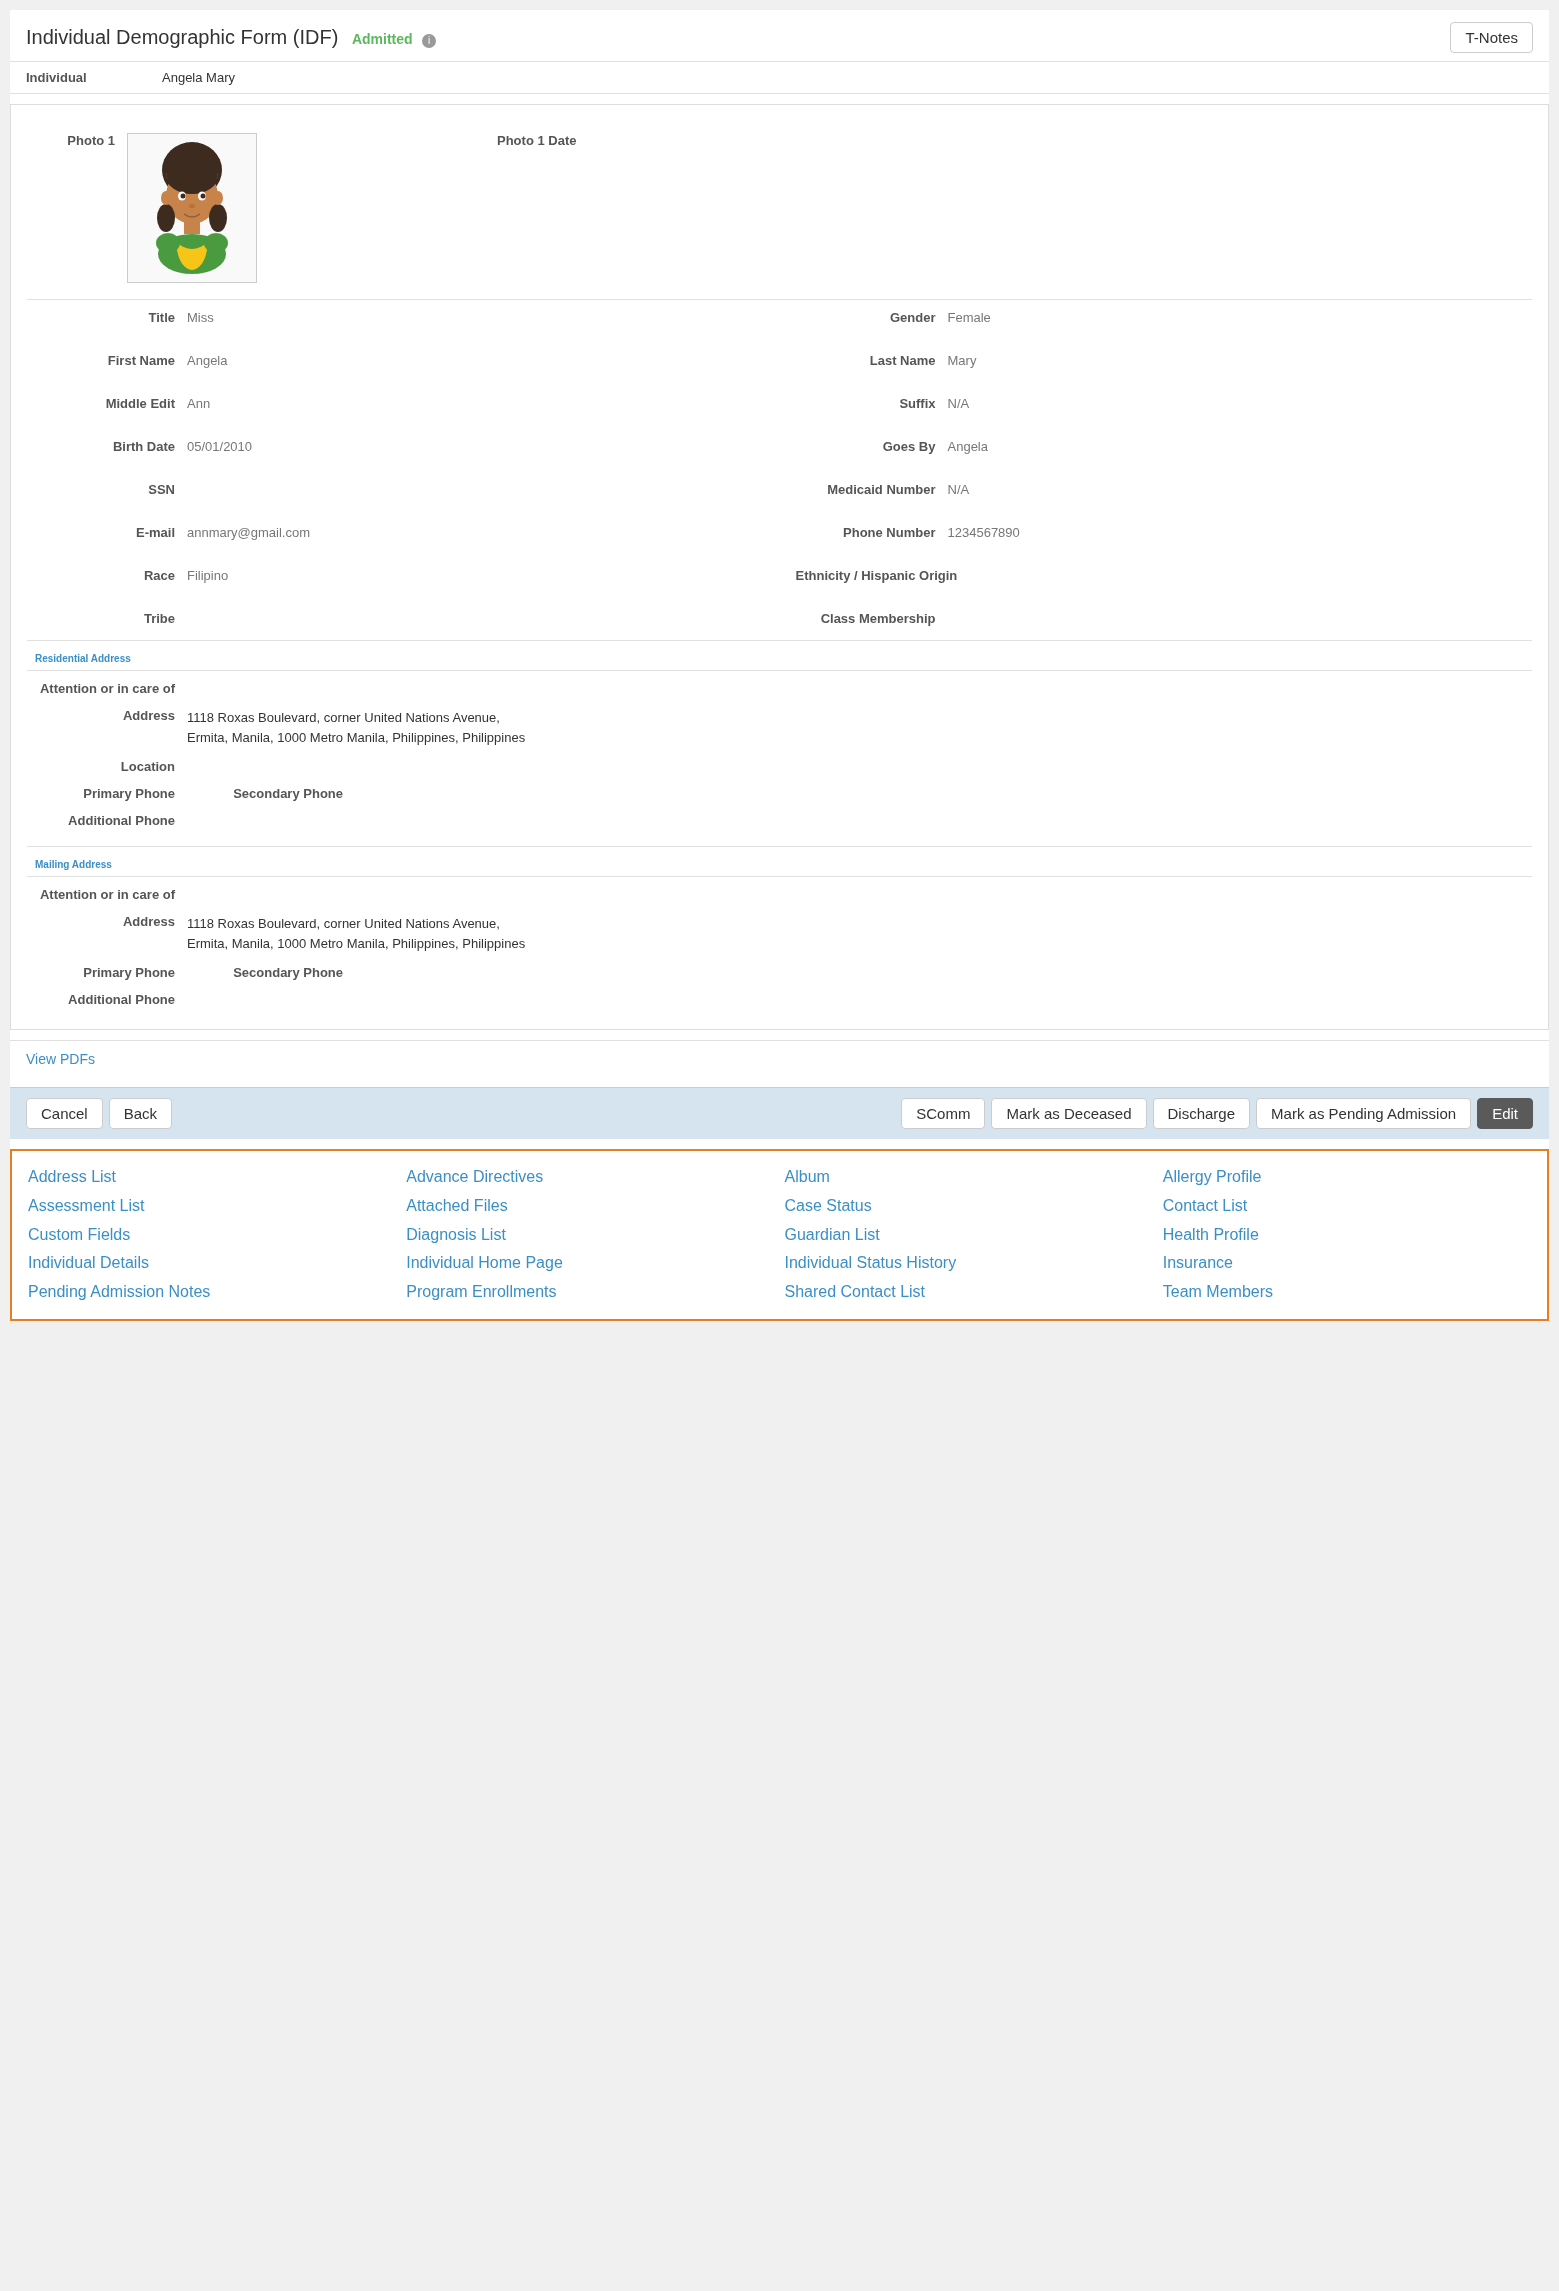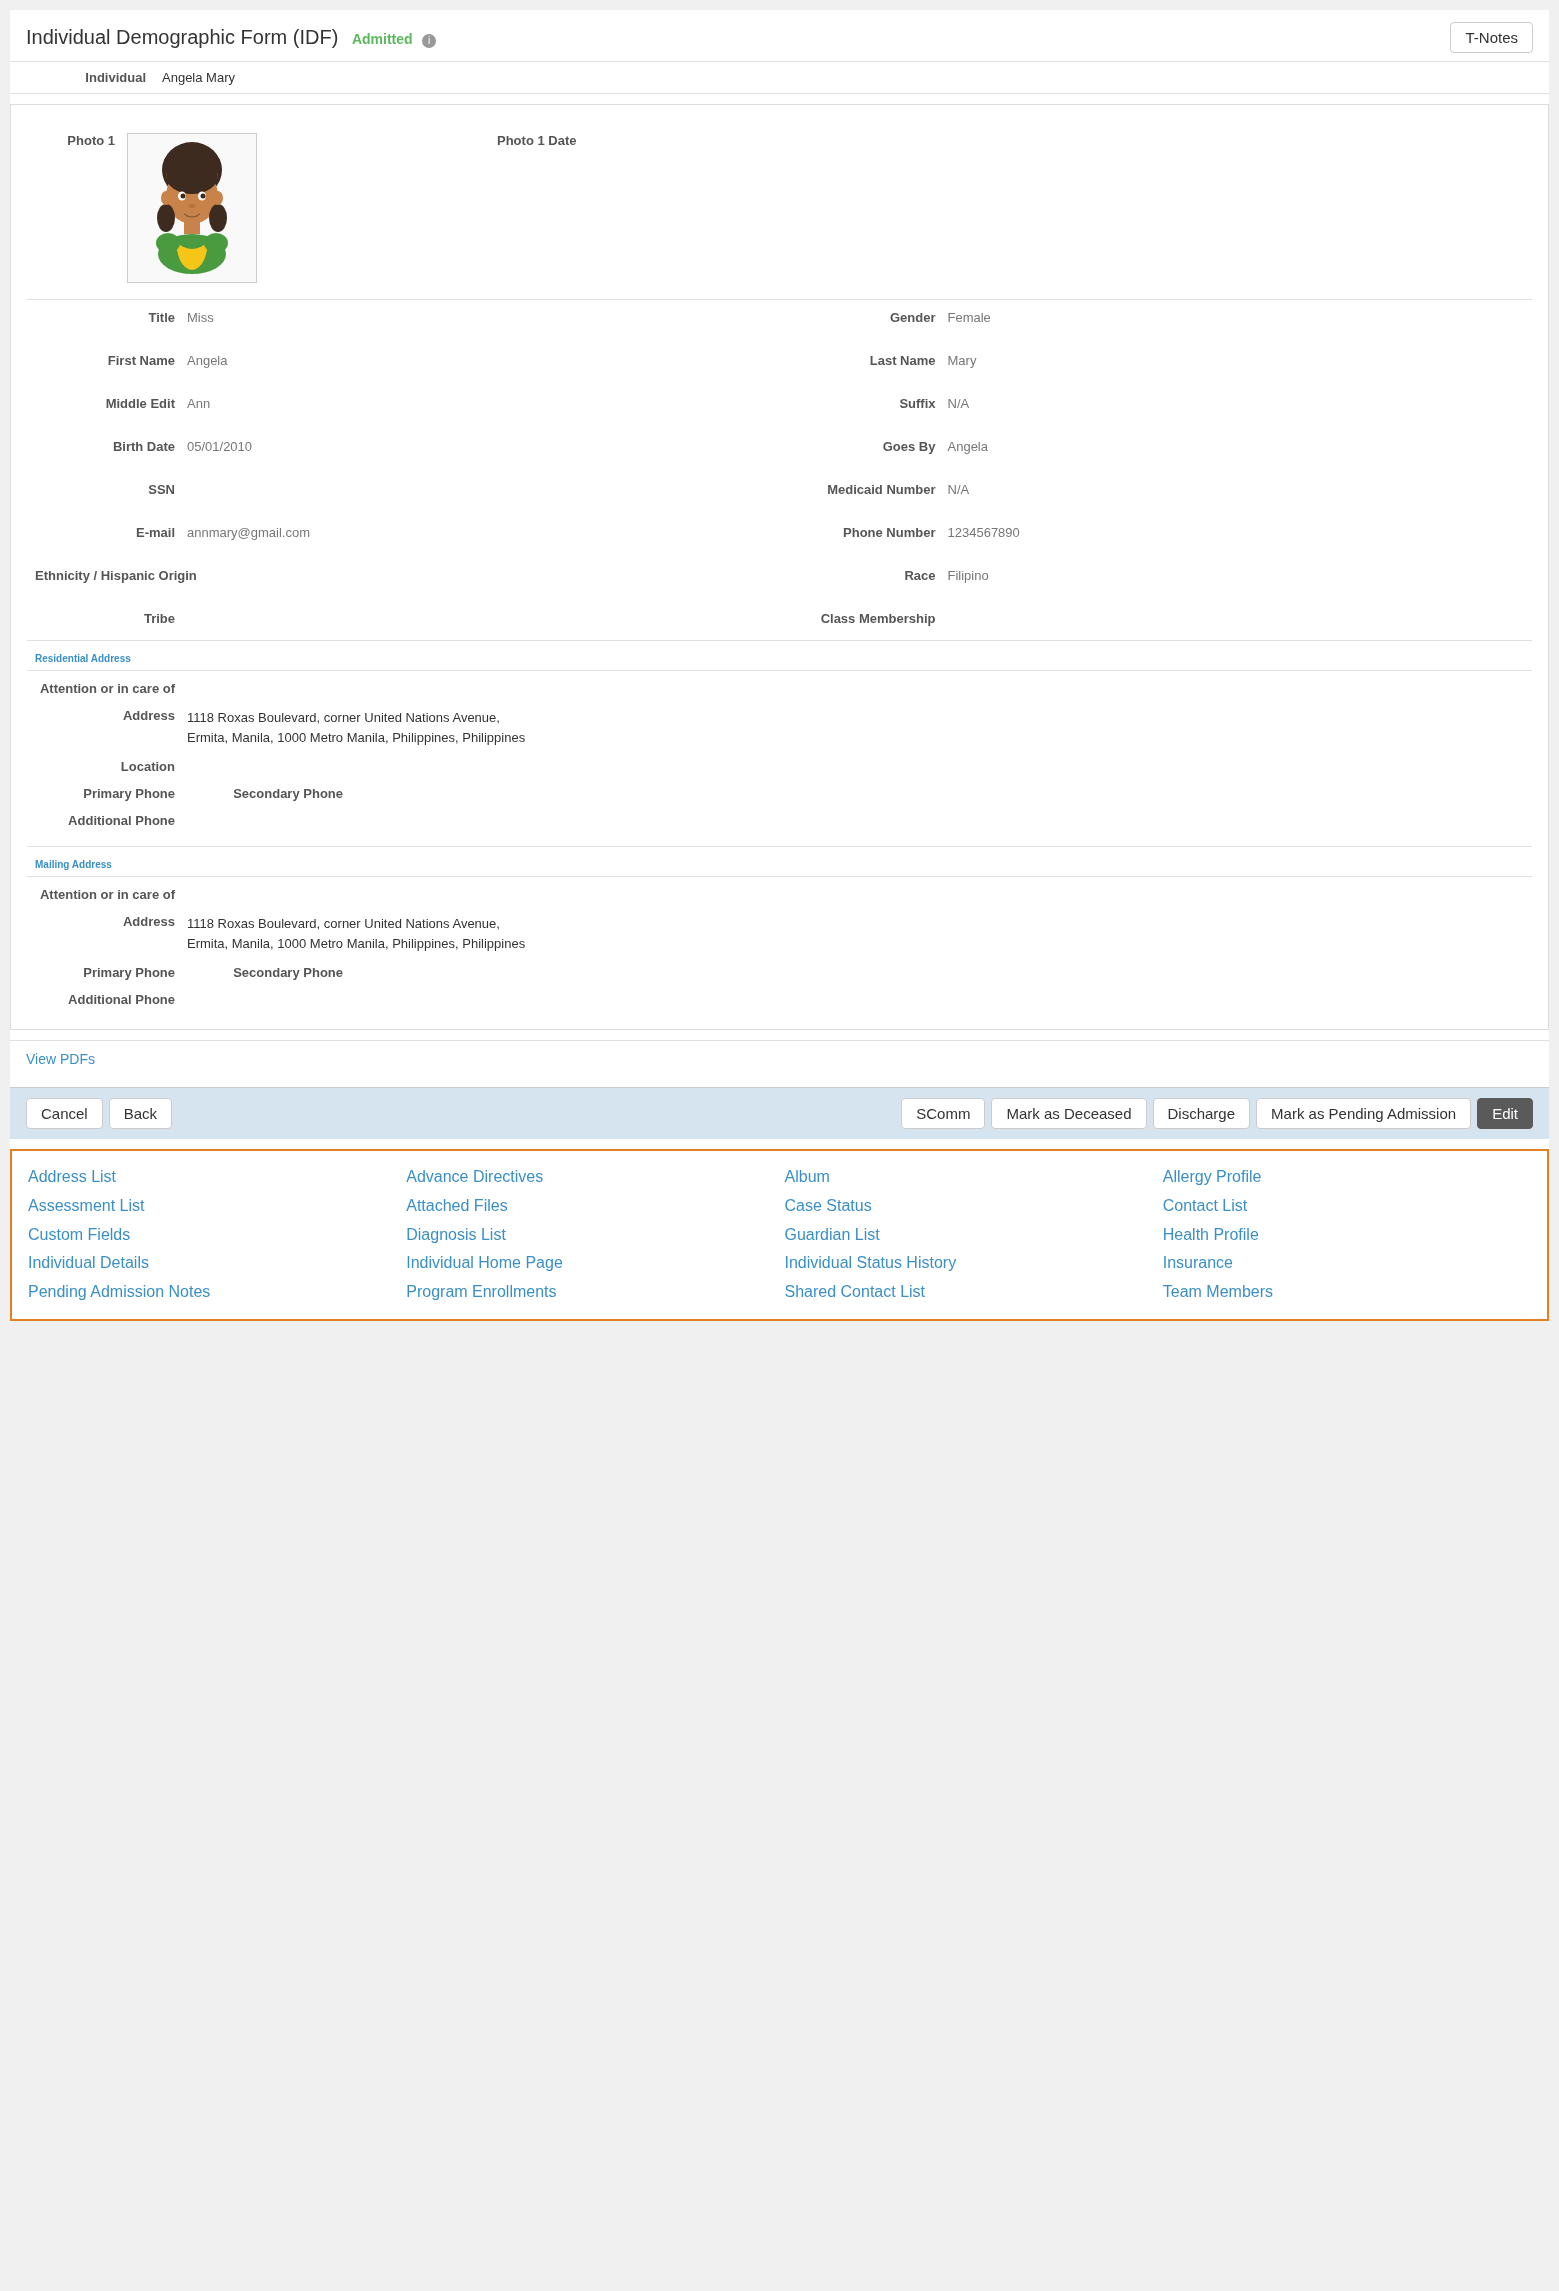--- a/index.html
+++ b/index.html
@@ -62,21 +62,21 @@
       align-items: center;
       padding: 8px 16px;
       border-top: 1px solid #e0e0e0;
       border-bottom: 1px solid #e0e0e0;
       background: #fff;
     }
     .individual-row .label {
       font-weight: bold;
       color: #555;
       width: 120px;
-      text-align: right;
+      text-align: left;
       margin-right: 16px;
     }
     .individual-row .value {
       color: #333;
     }
 
     
     .main-section {
       background: #fff;
       border: 1px solid #ddd;
@@ -362,26 +362,26 @@
       <div class="form-field">
         <span class="field-label">E-mail</span>
         <span class="field-value">annmary@gmail.com</span>
       </div>
       <div class="form-field">
         <span class="field-label">Phone Number</span>
         <span class="field-value">1234567890</span>
       </div>
 
       <div class="form-field">
-        <span class="field-label">Ethnicity / Hispanic Origin</span>
-        <span class="field-value"></span>
-      </div>
-      <div class="form-field">
         <span class="field-label">Race</span>
         <span class="field-value">Filipino</span>
+      </div>
+      <div class="form-field">
+        <span class="field-label">Ethnicity / Hispanic Origin</span>
+        <span class="field-value"></span>
       </div>
 
       <div class="form-field">
         <span class="field-label">Tribe</span>
         <span class="field-value"></span>
       </div>
       <div class="form-field">
         <span class="field-label">Class Membership</span>
         <span class="field-value"></span>
       </div>

